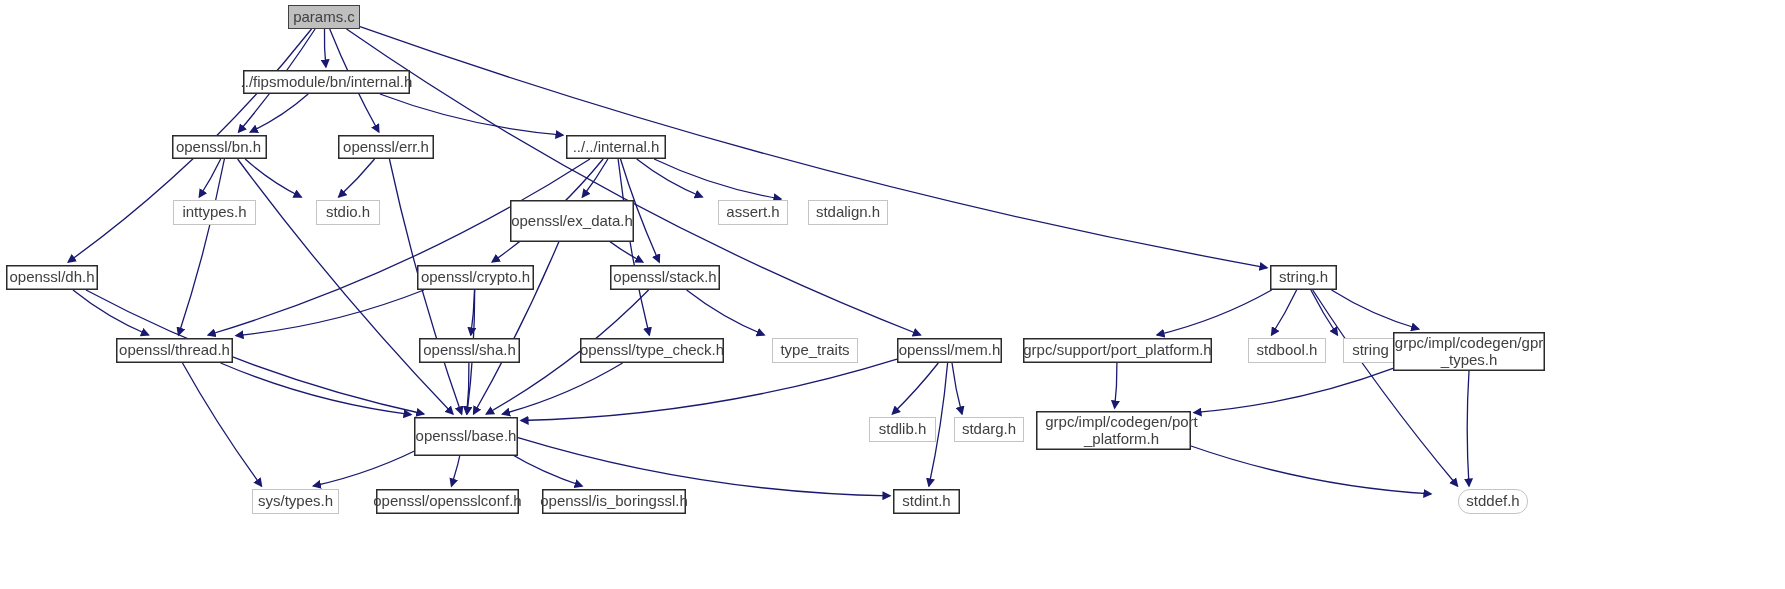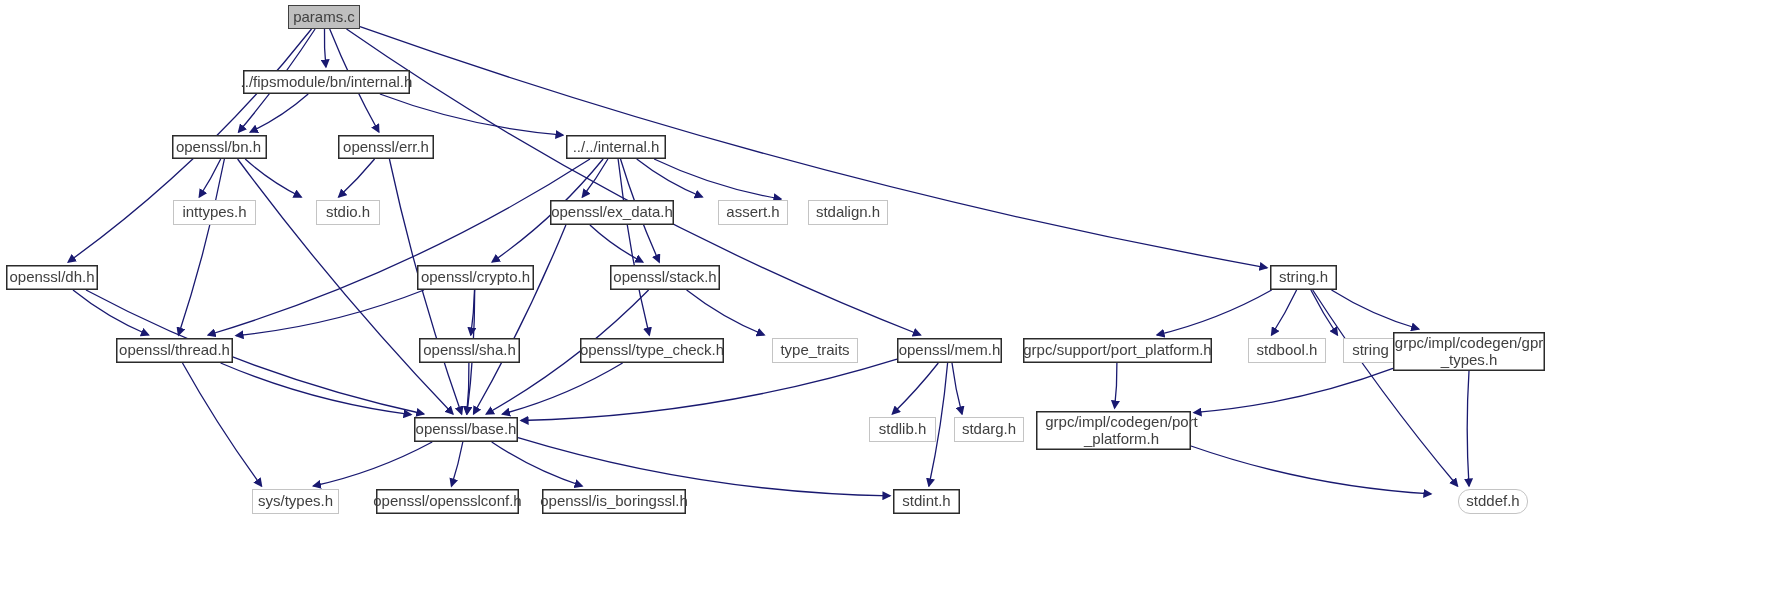--- a/index.html
+++ b/index.html
@@ -104,38 +104,38 @@
       </g>
   </svg>
   <div id="node-layer">
       <div class="node root" style="left: 288px; top: 5px; width: 72px; height: 24px;"><span>params.c</span></div>
       <div class="node strong" style="left: 243px; top: 70px; width: 167px; height: 24px;"><span>../fipsmodule/bn/internal.h</span></div>
       <div class="node strong" style="left: 172px; top: 135px; width: 95px; height: 24px; justify-content: flex-end;"><span>openssl/bn.h</span></div>
       <div class="node strong" style="left: 338px; top: 135px; width: 96px; height: 24px;"><span>openssl/err.h</span></div>
       <div class="node strong" style="left: 566px; top: 135px; width: 100px; height: 24px;"><span>../../internal.h</span></div>
       <div class="node light" style="left: 149px; top: 200px; width: 83px; height: 25px;"><span>inttypes.h</span></div>
       <div class="node light" style="left: 292px; top: 200px; width: 64px; height: 25px;"><span>stdio.h</span></div>
-      <div class="node strong" style="left: 510px; top: 200px; width: 124px; height: 25px; margin-left: 40px;"><span>openssl/ex_data.h</span></div>
+      <div class="node strong" style="left: 510px; top: 200px; width: 124px; height: 42px;"><span>openssl/ex_data.h</span></div>
       <div class="node light" style="left: 694px; top: 200px; width: 70px; height: 25px;"><span>assert.h</span></div>
       <div class="node light" style="left: 784px; top: 200px; width: 80px; height: 25px;"><span>stdalign.h</span></div>
       <div class="node strong" style="left: 6px; top: 265px; width: 92px; height: 25px;"><span>openssl/dh.h</span></div>
       <div class="node strong" style="left: 417px; top: 265px; width: 117px; height: 25px;"><span>openssl/crypto.h</span></div>
       <div class="node strong" style="left: 610px; top: 265px; width: 110px; height: 25px;"><span>openssl/stack.h</span></div>
       <div class="node strong" style="left: 1270px; top: 265px; width: 67px; height: 25px;"><span>string.h</span></div>
       <div class="node strong" style="left: 116px; top: 338px; width: 117px; height: 25px;"><span>openssl/thread.h</span></div>
       <div class="node strong" style="left: 419px; top: 338px; width: 101px; height: 25px;"><span>openssl/sha.h</span></div>
       <div class="node strong" style="left: 580px; top: 338px; width: 144px; height: 25px;"><span>openssl/type_check.h</span></div>
       <div class="node light" style="left: 748px; top: 338px; width: 86px; height: 25px;"><span>type_traits</span></div>
       <div class="node strong" style="left: 897px; top: 338px; width: 105px; height: 25px;"><span>openssl/mem.h</span></div>
       <div class="node strong" style="left: 1023px; top: 338px; width: 189px; height: 25px;"><span>grpc/support/port_platform.h</span></div>
       <div class="node light" style="left: 1224px; top: 338px; width: 78px; height: 25px;"><span>stdbool.h</span></div>
       <div class="node light" style="left: 1319px; top: 338px; width: 55px; height: 25px;"><span>string</span></div>
       <div class="node strong" style="left: 1393px; top: 332px; width: 152px; height: 39px;"><span>grpc/impl/codegen/gpr
 _types.h</span></div>
-      <div class="node strong" style="left: 414px; top: 417px; width: 104px; height: 25px;"><span>openssl/base.h</span></div>
+      <div class="node strong" style="left: 414px; top: 417px; width: 104px; height: 39px;"><span>openssl/base.h</span></div>
       <div class="node light" style="left: 845px; top: 417px; width: 67px; height: 25px;"><span>stdlib.h</span></div>
       <div class="node light" style="left: 930px; top: 417px; width: 70px; height: 25px;"><span>stdarg.h</span></div>
       <div class="node strong" style="left: 1036px; top: 411px; width: 155px; height: 39px; padding-left: 16px;"><span>grpc/impl/codegen/port
 _platform.h</span></div>
       <div class="node light" style="left: 228px; top: 489px; width: 87px; height: 25px;"><span>sys/types.h</span></div>
       <div class="node strong" style="left: 376px; top: 489px; width: 143px; height: 25px;"><span>openssl/opensslconf.h</span></div>
       <div class="node strong" style="left: 542px; top: 489px; width: 144px; height: 25px;"><span>openssl/is_boringssl.h</span></div>
       <div class="node strong" style="left: 893px; top: 489px; width: 67px; height: 25px;"><span>stdint.h</span></div>
       <div class="node light" style="left: 1434px; top: 489px; width: 70px; height: 25px; border-radius: 12px;"><span>stddef.h</span></div>
     </div>

